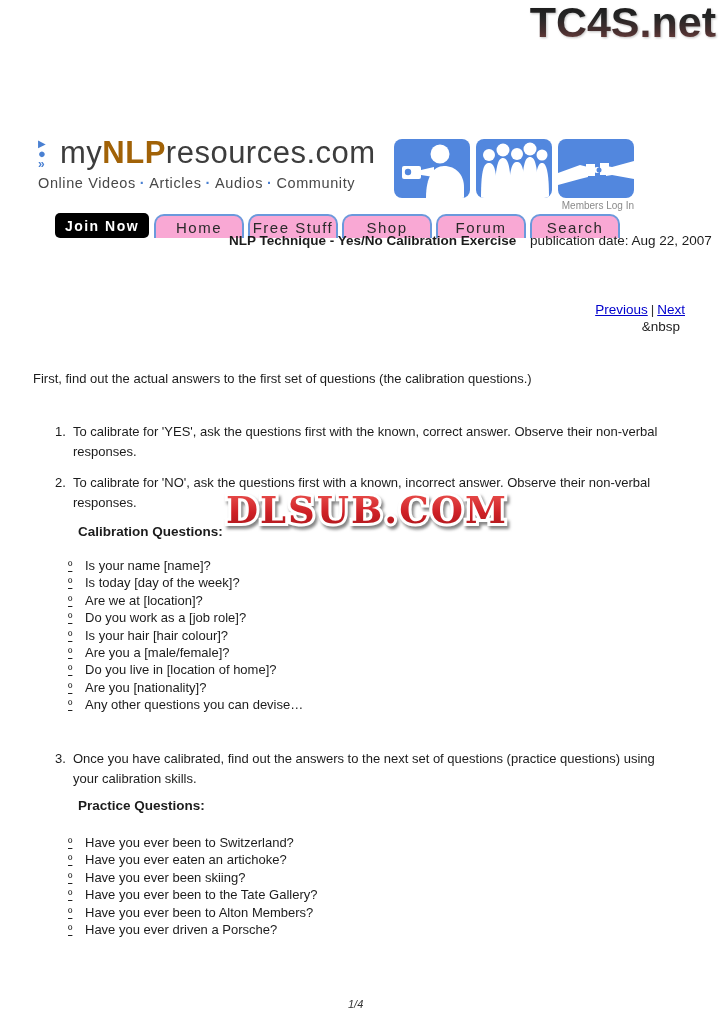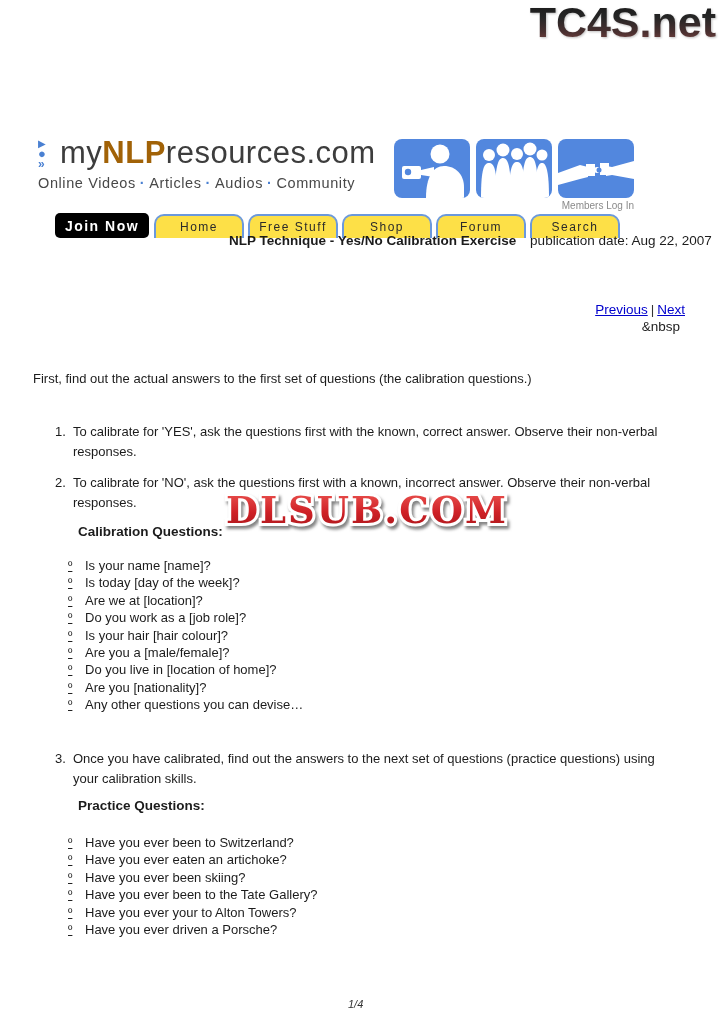--- a/index.html
+++ b/index.html
@@ -40,21 +40,21 @@
   
   .nav-row{position:absolute;left:55px;top:213px;display:flex;align-items:stretch;height:25px;}
   .join-btn{
     width:94px;background:#000;color:#fff;border-radius:5px;
     font-size:14px;font-weight:bold;letter-spacing:1.5px;
     display:flex;align-items:center;justify-content:center;margin-right:5px;cursor:pointer;
   }
   .tab{
     width:86px;height:22px;align-self:flex-end;
     border:2px solid #6b99dc;border-bottom:none;border-radius:10px 10px 0 0;
-    background:#fde047;color:#2a2a2a;font-size:12px;letter-spacing:1.5px;
+    background:#f9a8d4;color:#2a2a2a;font-size:15px;letter-spacing:1.5px;
     display:flex;align-items:center;justify-content:center;margin-right:4px;cursor:pointer;
   }
   
   .title-line{position:absolute;left:196px;top:233px;font-size:13.5px;white-space:nowrap;}
   .title-line .t{font-weight:bold;margin-left:33px;}
   .title-line .d{margin-left:10px;}
   .pager{position:absolute;top:302px;right:39px;font-size:13.5px;white-space:nowrap;text-align:center;}
   .pager a{color:#0000cc;text-decoration:underline;cursor:pointer;}
   .pager .pipe{color:#333;padding:0 3px;}
   .nbsp-txt{position:absolute;top:319px;right:44px;font-size:13.5px;color:#222;}
@@ -234,21 +234,21 @@
     <div class="q">
         <span class="b">º</span>
         <span>Have you ever been skiing?</span>
       </div>
     <div class="q">
         <span class="b">º</span>
         <span>Have you ever been to the Tate Gallery?</span>
       </div>
     <div class="q">
         <span class="b">º</span>
-        <span>Have you ever your to Alton Towers?</span>
+        <span>Have you ever been to Alton Members?</span>
       </div>
     <div class="q">
         <span class="b">º</span>
         <span>Have you ever driven a Porsche?</span>
       </div>
   </div>
 
   <div class="wm dlsub">
     <span class="back">DLSUB.COM</span>
     <span class="front">DLSUB.COM</span>

